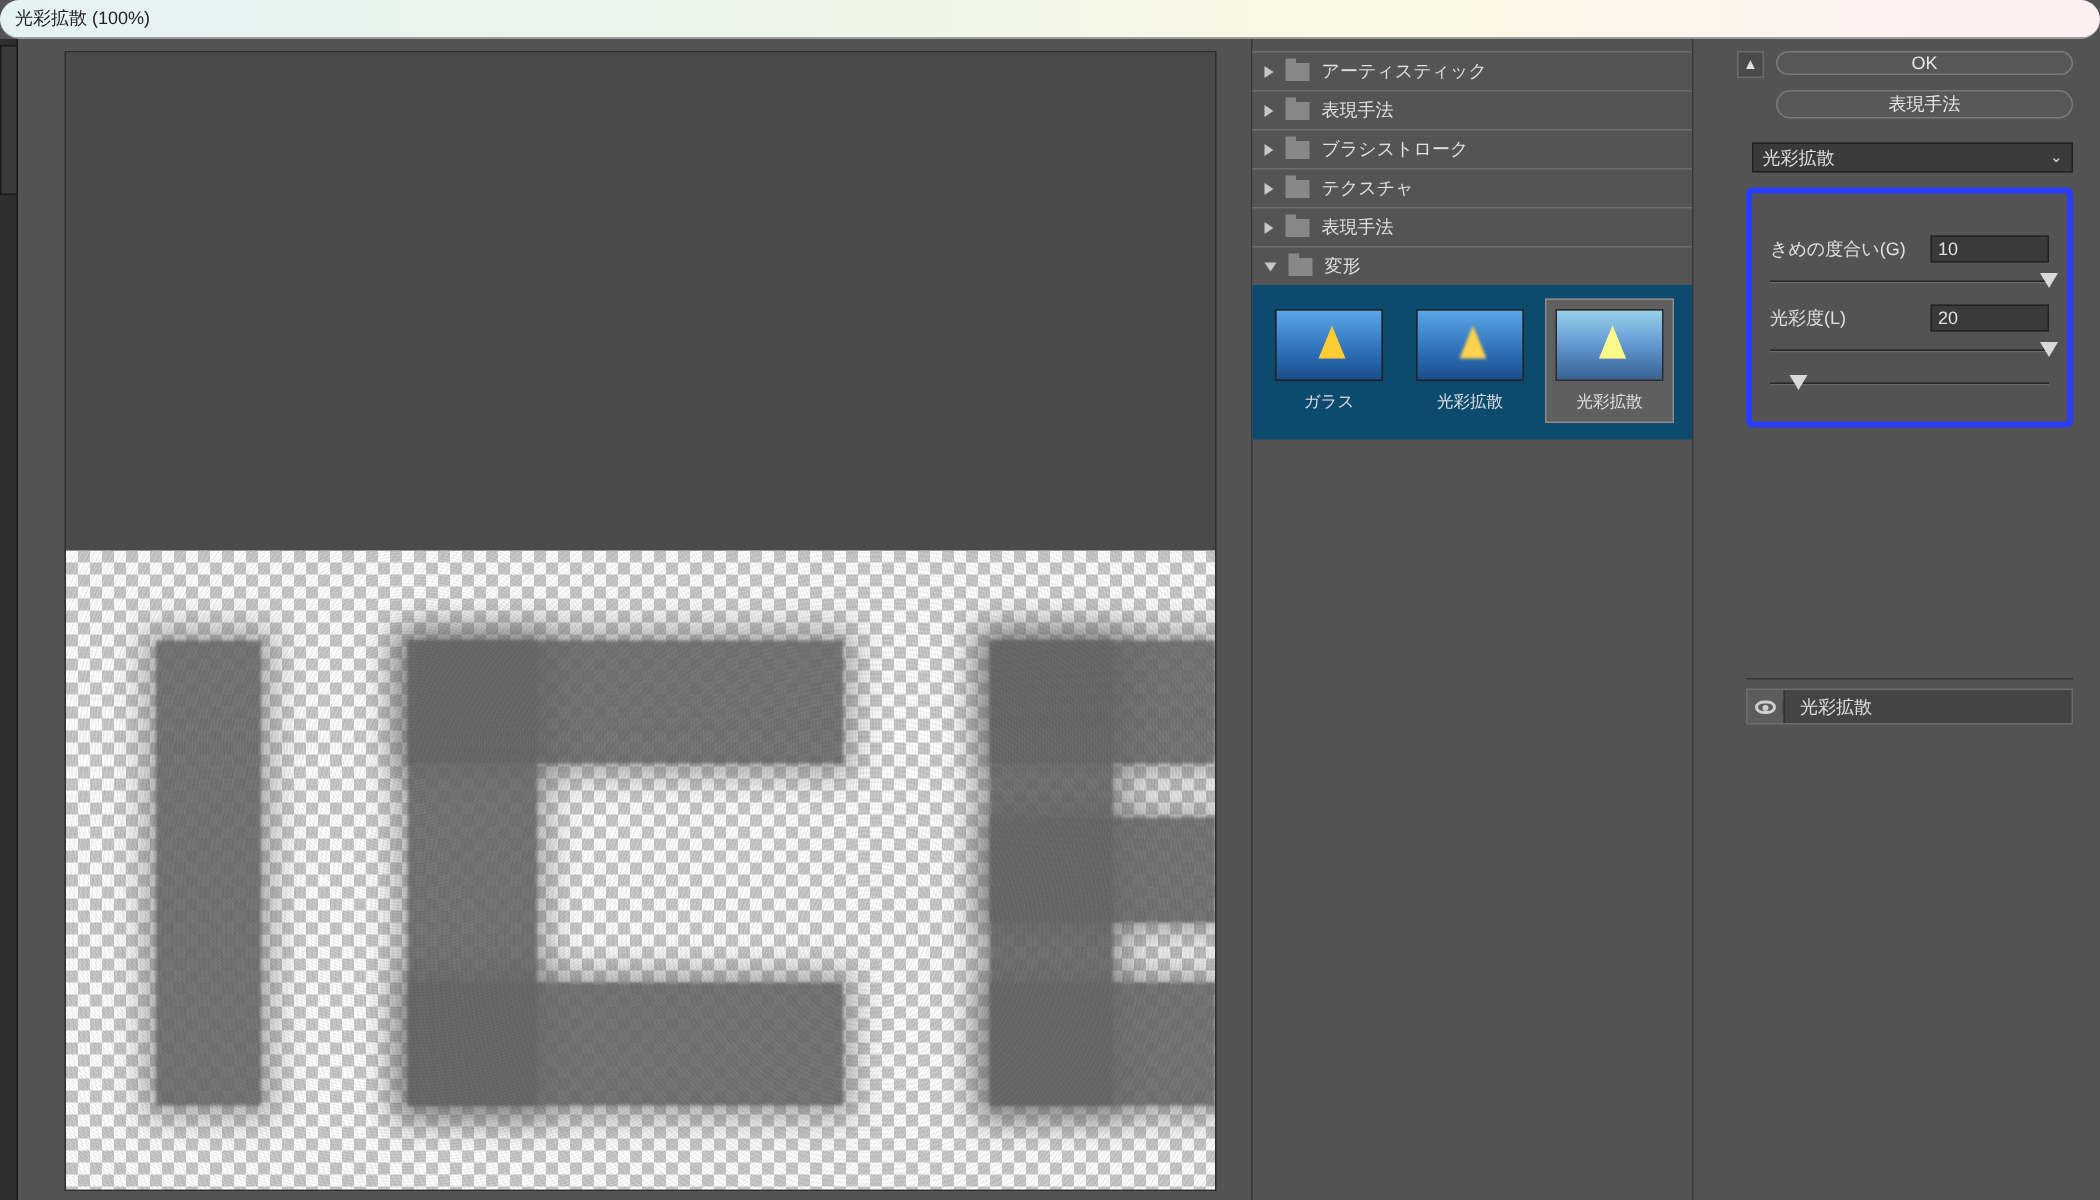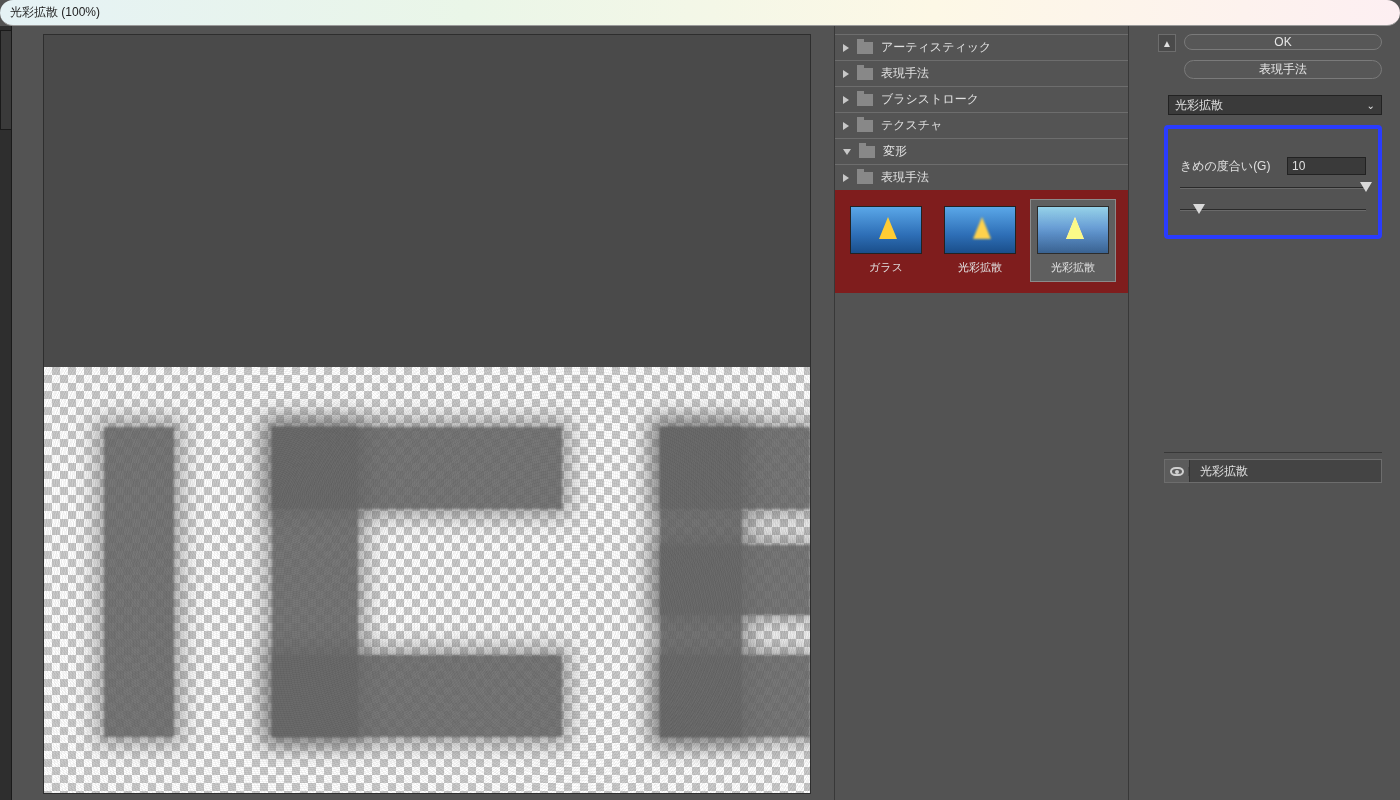--- a/index.html
+++ b/index.html
@@ -139,21 +139,21 @@
     position:absolute;
     left:0; top:-3px; width:7px; height:3px;
     background:#888;
   }
   .cat-label { color:#e0e0e0; }
 
   .thumbs {
     display:flex;
     gap:8px;
     padding:10px 8px 12px 8px;
-    background:#7f1d1d;
+    background:#0c4a6e;
   }
   .thumb {
     width:86px;
     text-align:center;
     cursor:pointer;
   }
   .thumb.selected {
     background:#5f5f5f;
     border:1px solid #8b8b8b;
     margin:-1px;
@@ -352,28 +352,28 @@
           <div class="tri"></div>
           <div class="folder-ico"></div>
           <span class="cat-label">ブラシストローク</span>
         </div>
         <div class="cat-row">
           <div class="tri"></div>
           <div class="folder-ico"></div>
           <span class="cat-label">テクスチャ</span>
         </div>
         <div class="cat-row">
+          <div class="tri"></div>
+          <div class="folder-ico"></div>
+          <span class="cat-label">表現手法</span>
+        </div>
+        <div class="cat-row">
           <div class="tri down"></div>
           <div class="folder-ico"></div>
           <span class="cat-label">変形</span>
-        </div>
-        <div class="cat-row">
-          <div class="tri"></div>
-          <div class="folder-ico"></div>
-          <span class="cat-label">表現手法</span>
         </div>
       </div>
     <div class="thumbs" id="thumbs">
         <div class="thumb">
           <div class="thumb-img"></div>
           <div class="thumb-label">ガラス</div>
         </div>
         <div class="thumb">
           <div class="thumb-img w2"></div>
           <div class="thumb-label">光彩拡散</div>
@@ -412,20 +412,30 @@
             <div class="param-row1">
               <span class="param-label">きめの度合い(G)</span>
               <input class="param-input" value="10" style="">
             </div>
             <div class="slider">
               <div class="track"></div>
               <div class="thumb-handle" style="left: 100%;"></div>
             </div>
           </div>
           <div class="param">
+            <div class="param-row1">
+              <span class="param-label">光彩度(L)</span>
+              <input class="param-input" value="20" style="">
+            </div>
+            <div class="slider">
+              <div class="track"></div>
+              <div class="thumb-handle" style="left: 100%;"></div>
+            </div>
+          </div>
+          <div class="param">
             <div class="slider">
               <div class="track"></div>
               <div class="thumb-handle" style="left: 10%;"></div>
             </div>
           </div>
         </div>
     </div>
 
     <div class="flex-spacer"></div>
 

